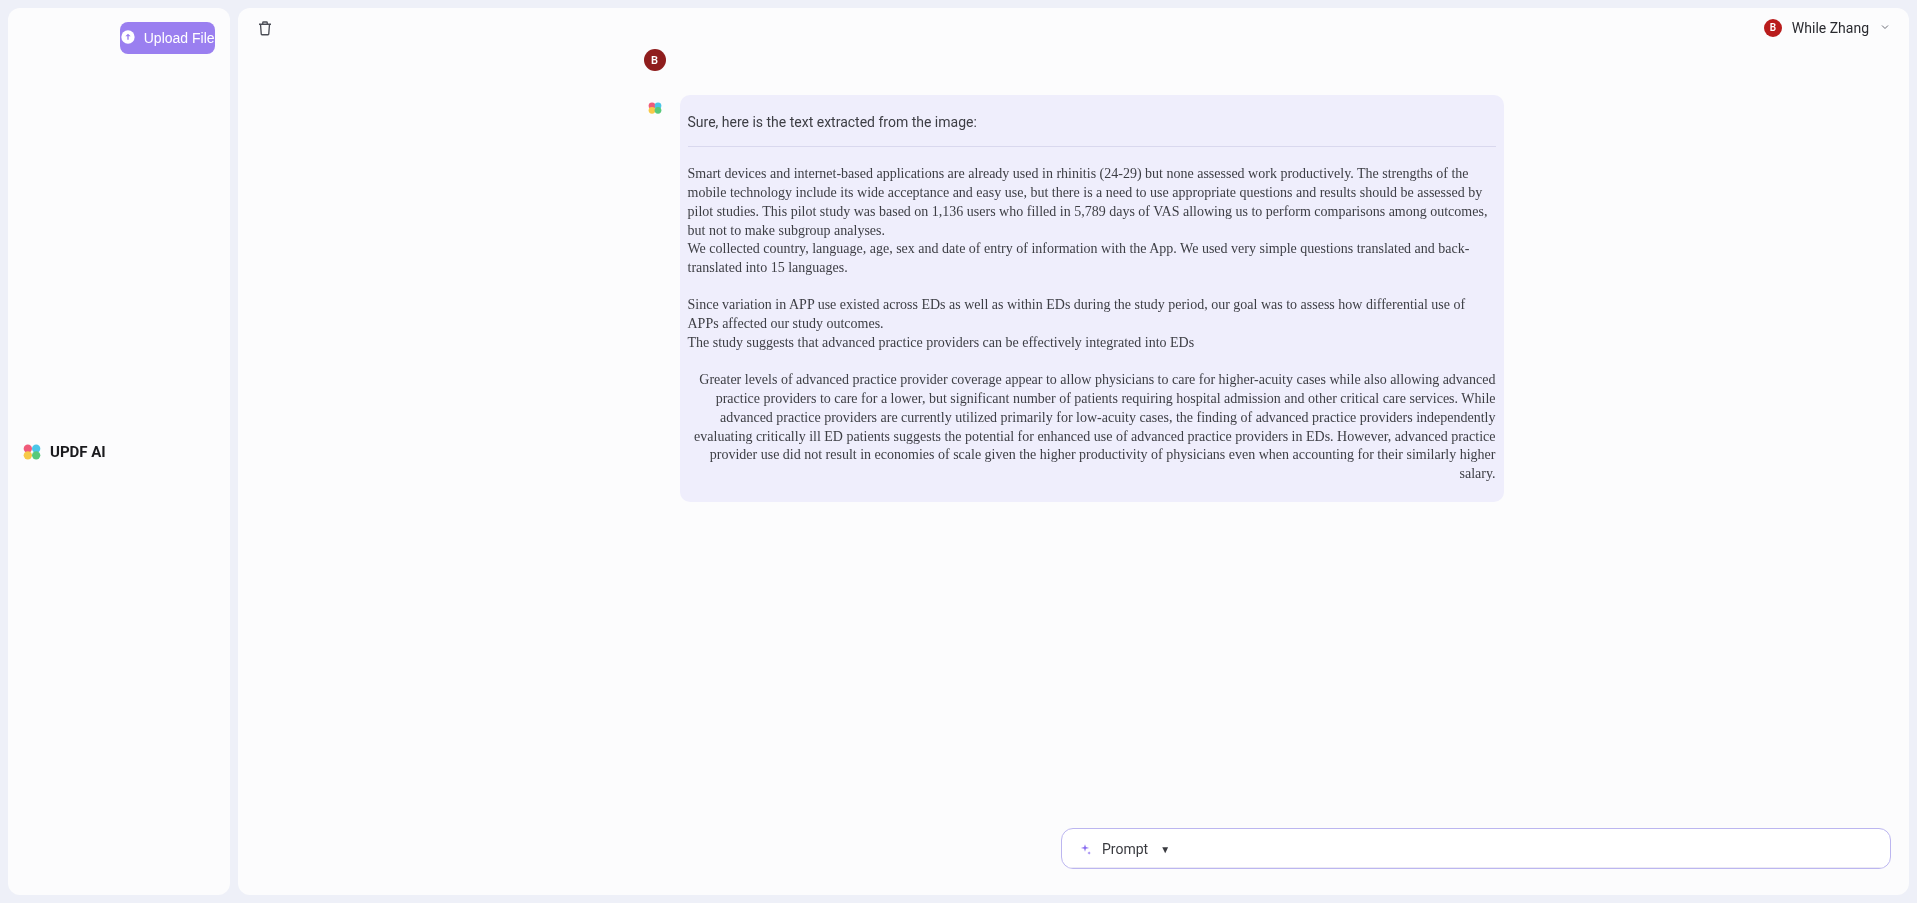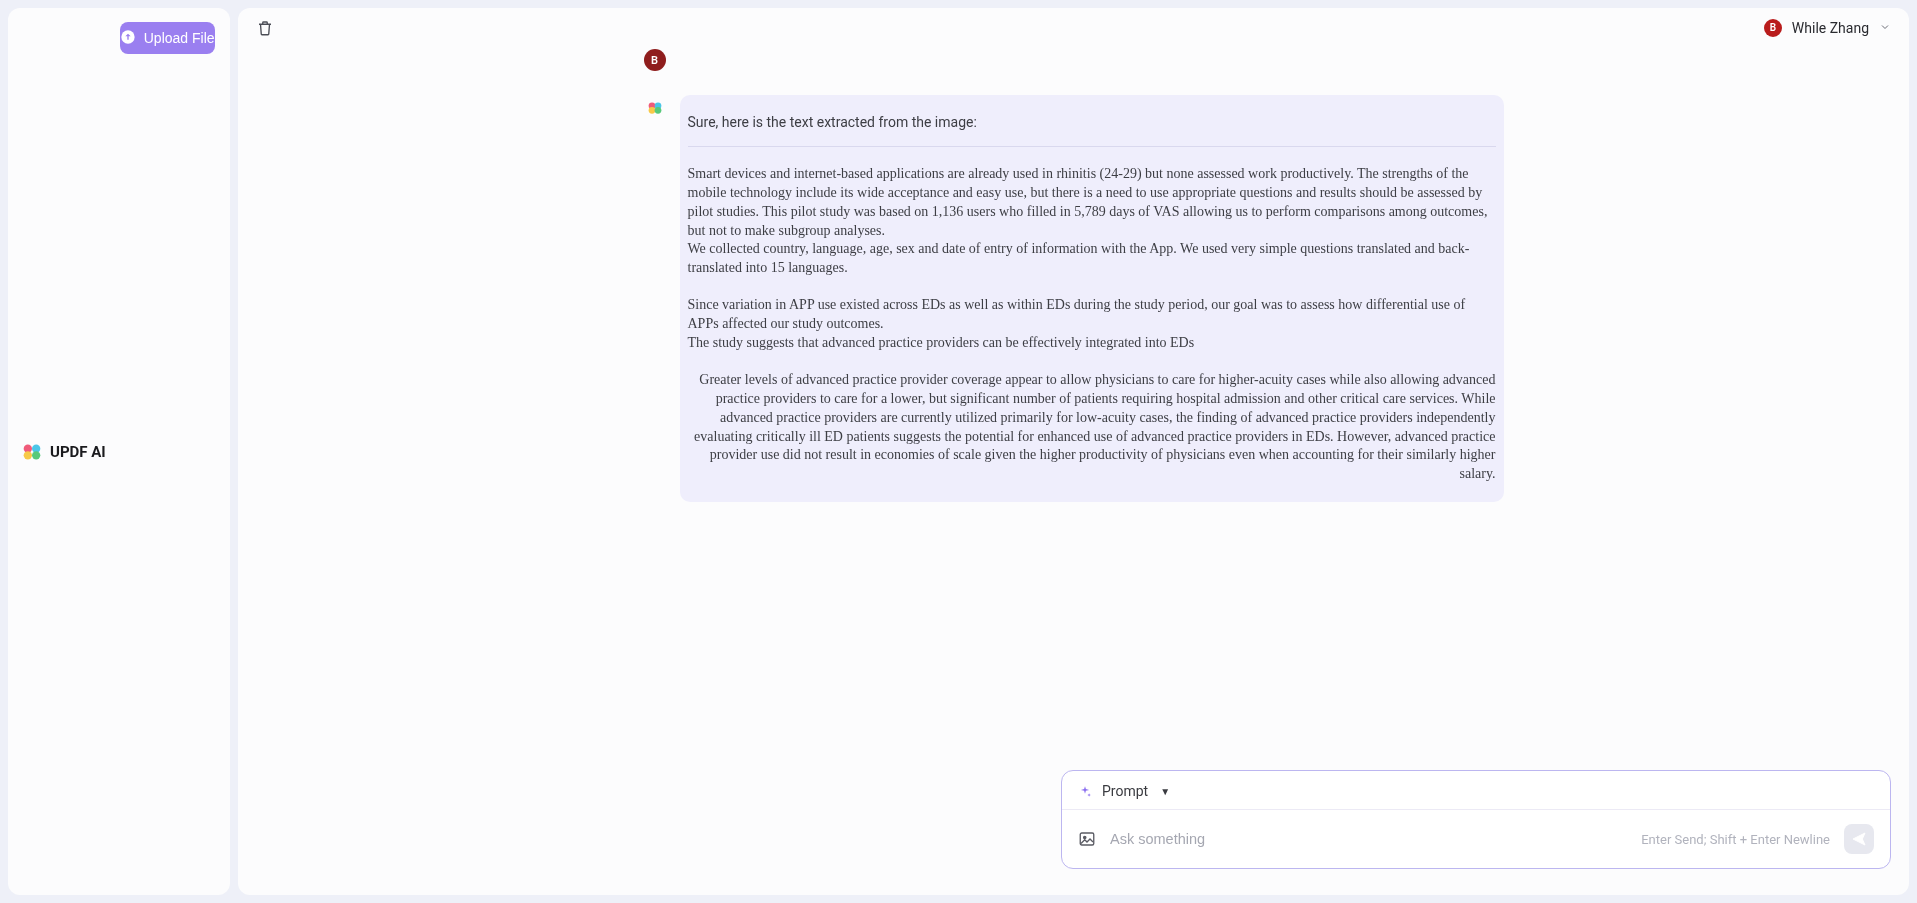--- a/index.html
+++ b/index.html
@@ -233,31 +233,15 @@
     <div class="input-box">
       <div class="prompt-row">
         <span class="sparkle">
           <svg viewBox="0 0 24 24" fill="currentColor">
               <path d="M12 2l1.5 5L19 8.5l-5.5 1.5L12 15l-1.5-5L5 8.5 10.5 7 12 2zM19 14l.8 2.2L22 17l-2.2.8L19 20l-.8-2.2L16 17l2.2-.8L19 14z"></path>
             </svg>
         </span>
         <span class="prompt-label">Prompt</span>
         <span class="prompt-caret">▼</span>
       </div>
-      <div class="input-row">
-        <span class="img-icon">
-          <svg viewBox="0 0 24 24" fill="none" stroke="currentColor" stroke-width="1.8">
-              <rect x="3" y="4" width="18" height="16" rx="2"></rect>
-              <circle cx="9" cy="10" r="1.5" fill="currentColor"></circle>
-              <path d="M4 18l5-5 3 3 4-4 4 4"></path>
-            </svg>
-        </span>
-        <input class="ask-input" placeholder="Ask something" style="">
-        <span class="hint">Enter Send; Shift + Enter Newline</span>
-        <span class="send-btn">
-          <svg viewBox="0 0 24 24" fill="currentColor">
-              <path d="M3 12l18-9-4 9 4 9-18-9zm4 0h10" stroke="#ffffff" stroke-width="1.5"></path>
-            </svg>
-        </span>
-      </div>
     </div>
   </div>
 </main>
 
 </body></html>

